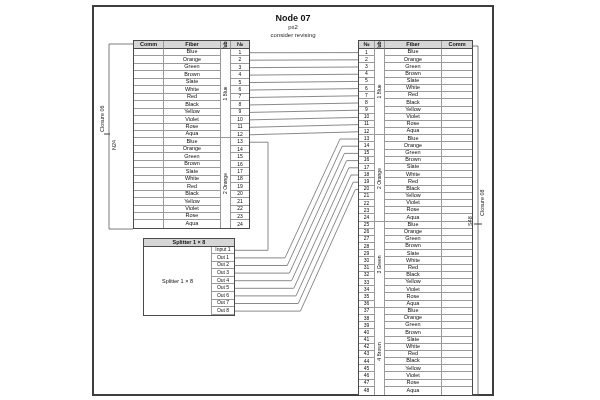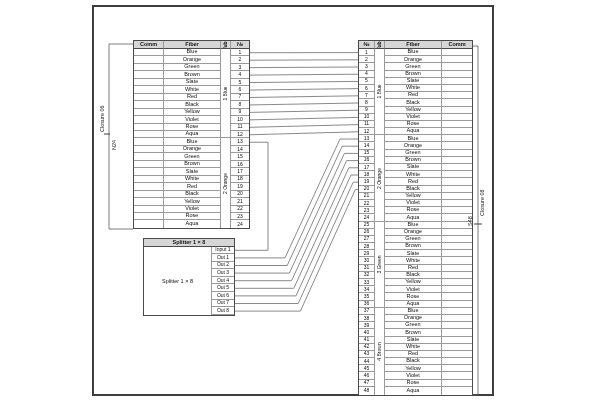--- a/index.html
+++ b/index.html
@@ -37,20 +37,25 @@
   #wires{position:absolute;left:0;top:0;pointer-events:none;}
   .vlabel{position:absolute;transform-origin:0 0;transform:rotate(-90deg);
           font-size:5.5px;line-height:6px;white-space:nowrap;color:#222;}
 </style>
 </head>
 <body>
 
 <div id="screen">
   <div id="frame"></div>
 
+  <div class="title-block">
+    <div class="title-main">Node 07</div>
+    <div class="title-sub">px2</div>
+    <div class="title-sub">consider revising</div>
+  </div>
 
   <div class="ftable" id="left-table" style="left:133px;top:40px;width:117px;">
       <div class="trow">
         <div class="cell hcell" style="width: 30px; height: 8px;">Comm</div>
         <div class="cell hcell" style="width: 57px; height: 8px;">Fiber</div>
         <div class="cell hcell" style="width: 10px; height: 8px;">
           <span class="vtext">Tube</span>
         </div>
         <div class="cell hcell" style="width: 18px; height: 8px;">№</div>
       </div>

